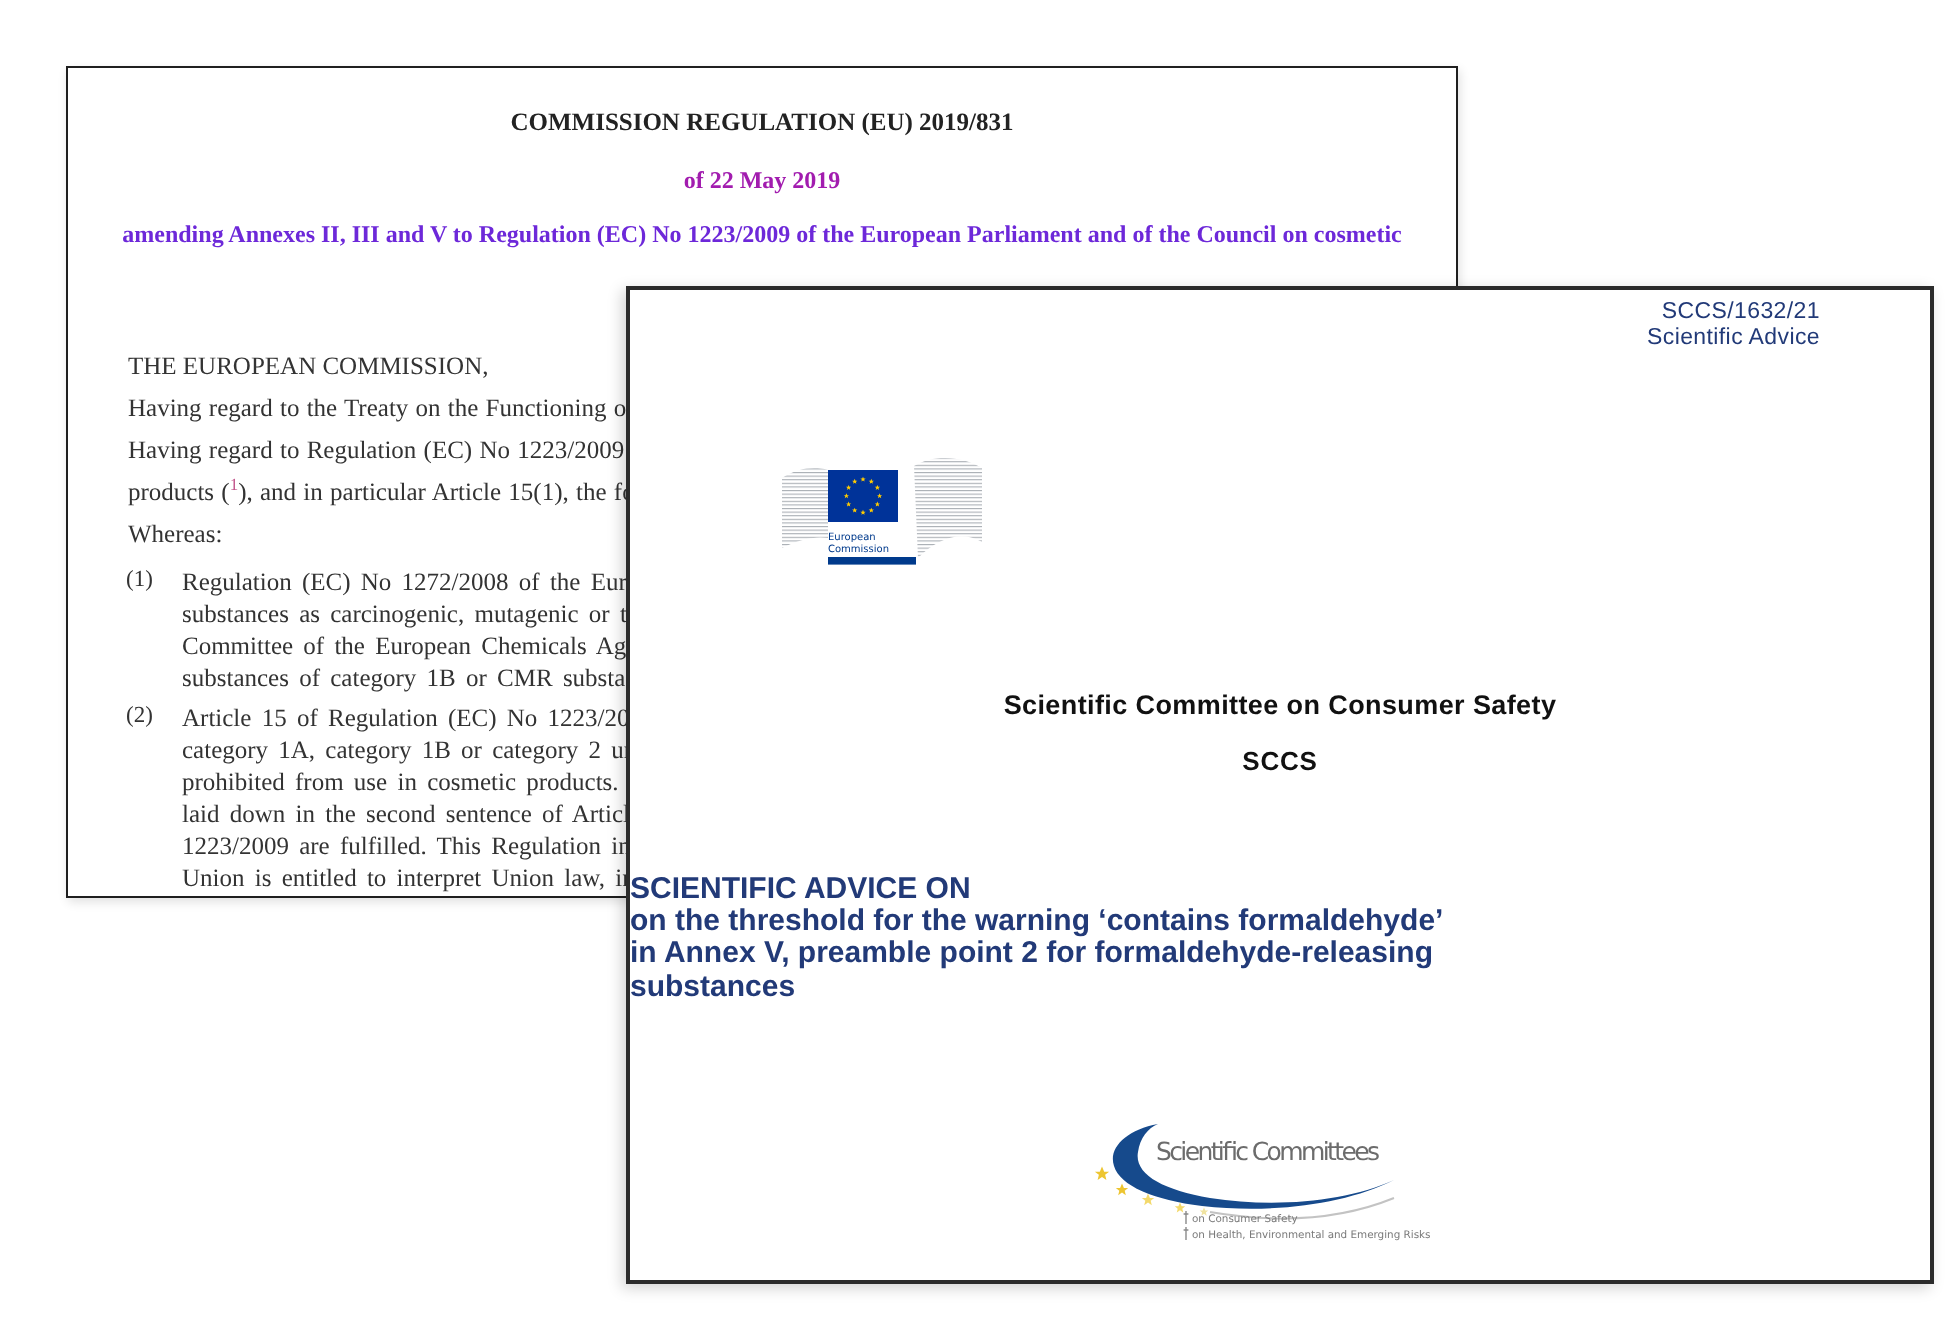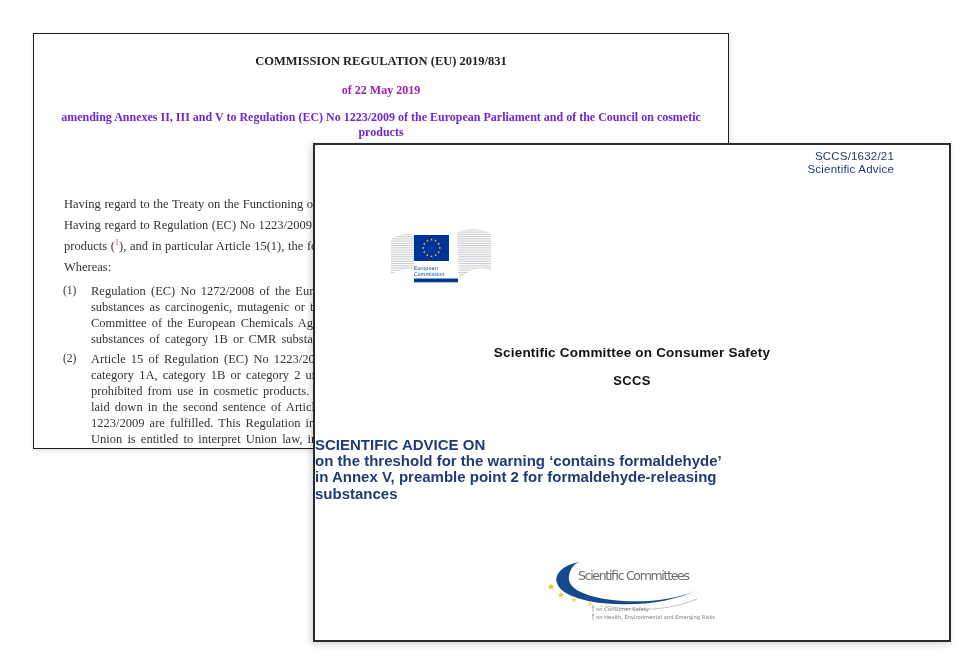--- a/index.html
+++ b/index.html
@@ -22,21 +22,21 @@
   .bd-line.i1{top:163px}.bd-line.i2{top:184px}.bd-line.i3{top:205px}.bd-line.i4{top:226px}
   .bd-line sup{font-size:8.5px;color:#c2558b;vertical-align:super;line-height:0;}
   .recital{position:absolute;left:29px;display:flex;}
   .recital.r1{top:249px}.recital.r2{top:317px}
   .rnum{width:28px;flex:0 0 28px;font-size:11.5px;padding-top:1px;}
   .rlines{font-size:12.5px;line-height:16px;word-spacing:2px;}
   .rlines div{white-space:nowrap;}
 
   
   .page-front{left:298px;top:143px;width:634px;height:495px;border:2px solid #2b2b2b;
-              z-index:2;box-shadow:-2px 2px 7px rgba(0,0,0,.18);color:#222;}
+              z-index:2;box-shadow:-2px 2px 7px rgba(0,0,0,.18);color:#222;padding-left:16px;}
   .ref{position:absolute;top:5px;right:55px;text-align:right;
        font-size:11.5px;line-height:13px;color:#223a78;letter-spacing:.2px;}
   .eu-logo{position:absolute;left:76px;top:82px;width:116px;height:60px;}
   .committee-name{position:absolute;top:200px;left:0;right:0;text-align:center;
                   font-weight:700;font-size:13.5px;color:#111;letter-spacing:.2px;}
   .committee-abbr{position:absolute;top:228px;left:0;right:0;text-align:center;
                   font-weight:700;font-size:13px;color:#111;letter-spacing:.4px;}
   .doc-title{position:absolute;top:292px;left:0;right:0;text-align:left;
              font-weight:700;font-size:15px;line-height:16.2px;color:#223a78;}
   .sc-logo{position:absolute;left:230px;top:411px;width:180px;height:72px;}
@@ -44,23 +44,23 @@
 </head>
 <body>
 
 <div class="canvas">
 
   <section class="page page-back">
     <div class="bd-title">COMMISSION REGULATION (EU) 2019/831</div>
     <div class="bd-date">of 22 May 2019</div>
     <div class="bd-sub">
       <div>amending Annexes II, III and V to Regulation (EC) No 1223/2009 of the European Parliament and of the Council on cosmetic</div>
-      <div>products</div>
     </div>
 
+    <div class="bd-opening">THE EUROPEAN COMMISSION,</div>
 
     <div class="bd-line i1">Having regard to the Treaty on the Functioning of th</div>
     <div class="bd-line i2">Having regard to Regulation (EC) No 1223/2009 o</div>
     <div class="bd-line i3">
       <span>products (</span><sup>1</sup><span>), and in particular Article 15(1), the four</span>
     </div>
     <div class="bd-line i4">Whereas:</div>
 
     <div class="recital r1">
       <div class="rnum">(1)</div>

